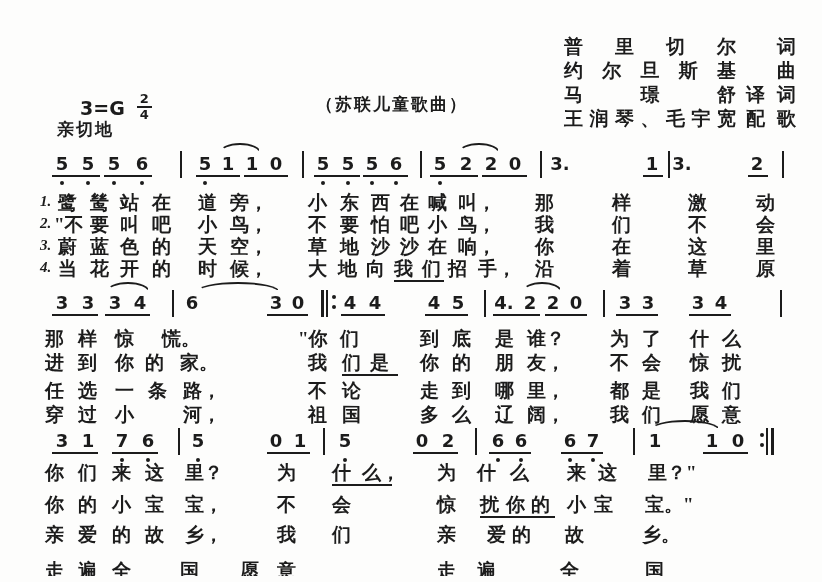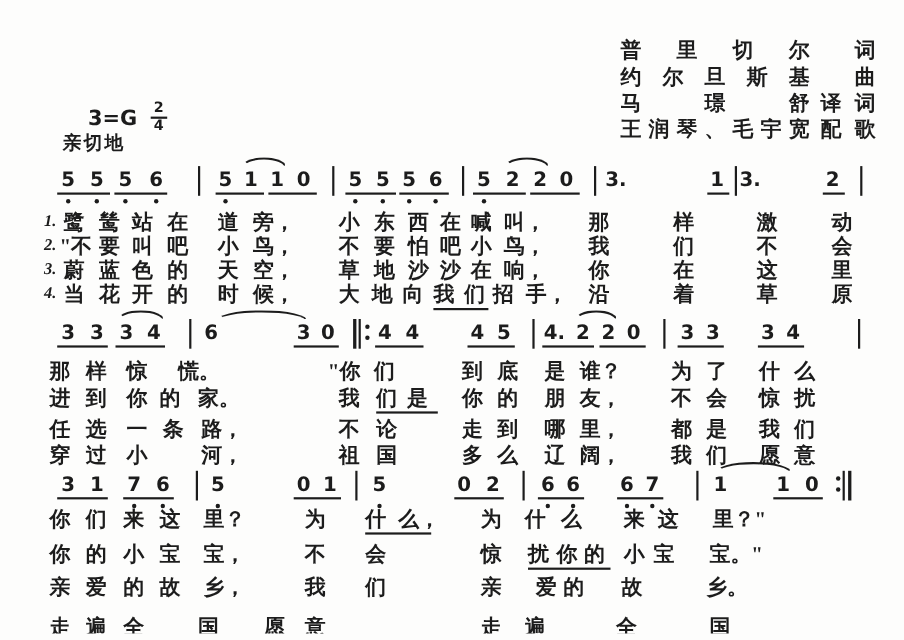--- a/index.html
+++ b/index.html
@@ -112,20 +112,21 @@
           <span class="credit-char">配</span>
           <span class="credit-char">歌</span>
         </span>
       </span>
     </div>
 
   <div class="keysig">
     <span>3=G</span><span class="timesig"><span class="ts-top">2</span><span class="ts-bottom">4</span></span>
   </div>
 
+  <div class="subtitle">（苏联儿童歌曲）</div>
   <div class="tempo">亲切地</div>
 
   <div id="score">
       <div class="notes-row" style="top: 153px;">
         <span class="note-digit" style="left: 62px;">5</span>
         <div class="octave-dot" style="left: 60px;"></div>
         <span class="note-digit" style="left: 88px;">5</span>
         <div class="octave-dot" style="left: 86px;"></div>
         <span class="note-digit" style="left: 114px;">5</span>
         <div class="octave-dot" style="left: 112px;"></div>

